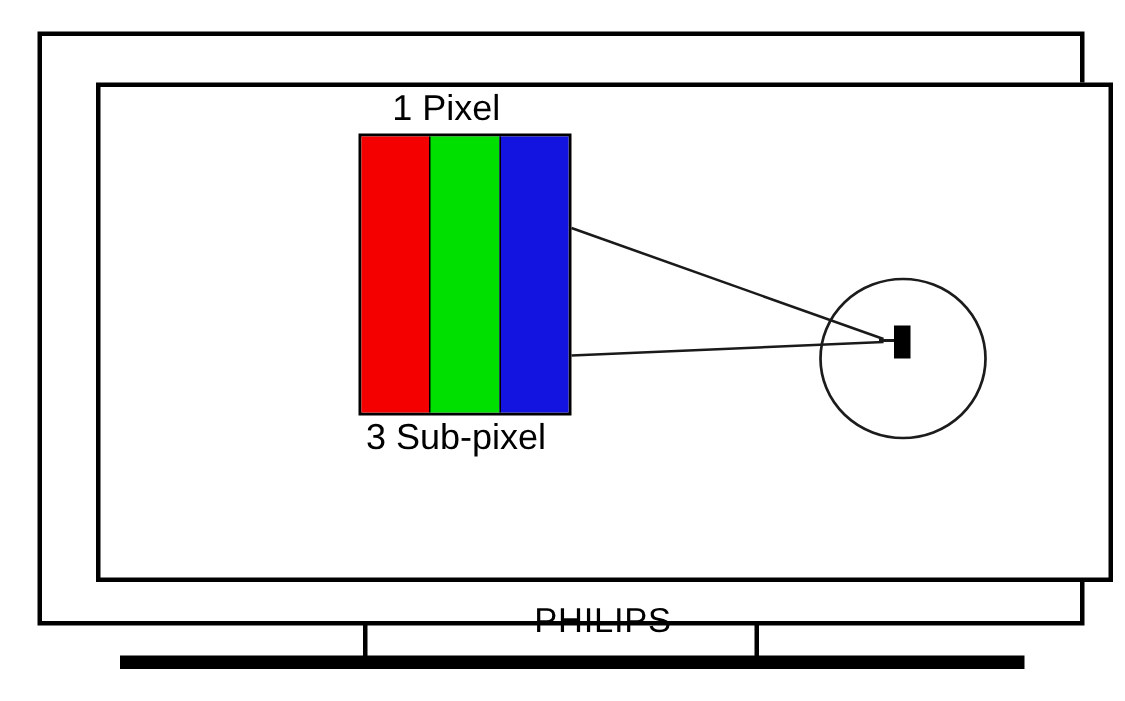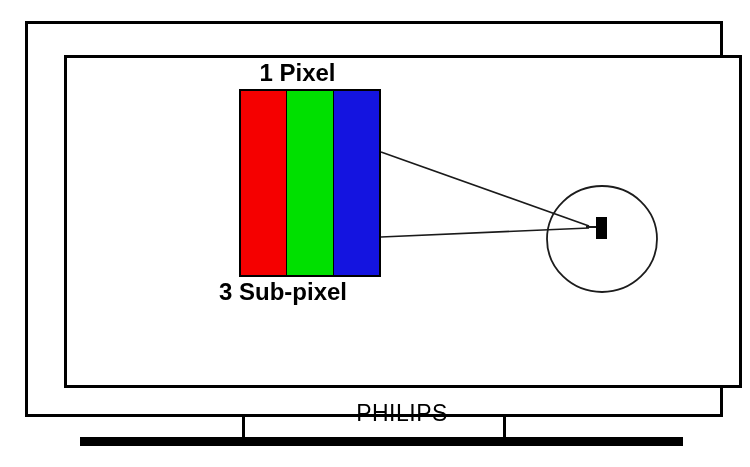--- a/index.html
+++ b/index.html
@@ -38,21 +38,21 @@
     background: #ffffff;
   }
   
   .pixel-label {
     position: absolute;
     left: 220px;
     top: 60px;
     width: 155px;
     text-align: center;
     font-size: 24px;
-    font-weight: bold;
+    font-weight: normal;
     color: #000000;
     line-height: 25px;
     white-space: nowrap;
   }
   
   .bars {
     position: absolute;
     left: 239px;
     top: 89px;
     width: 142px;
@@ -62,23 +62,23 @@
     display: flex;
   }
   .bar { flex: 1 1 0; }
   .bar + .bar { border-left: 1px solid #000000; }
   
   .subpixel-label {
     position: absolute;
     left: 219px;
     top: 279px;
     width: 170px;
-    text-align: left;
+    text-align: center;
     font-size: 24px;
-    font-weight: bold;
+    font-weight: normal;
     color: #000000;
     line-height: 26px;
     white-space: nowrap;
   }
   
   .brand {
     position: absolute;
     left: 25px;
     top: 377px;
     width: 698px;

